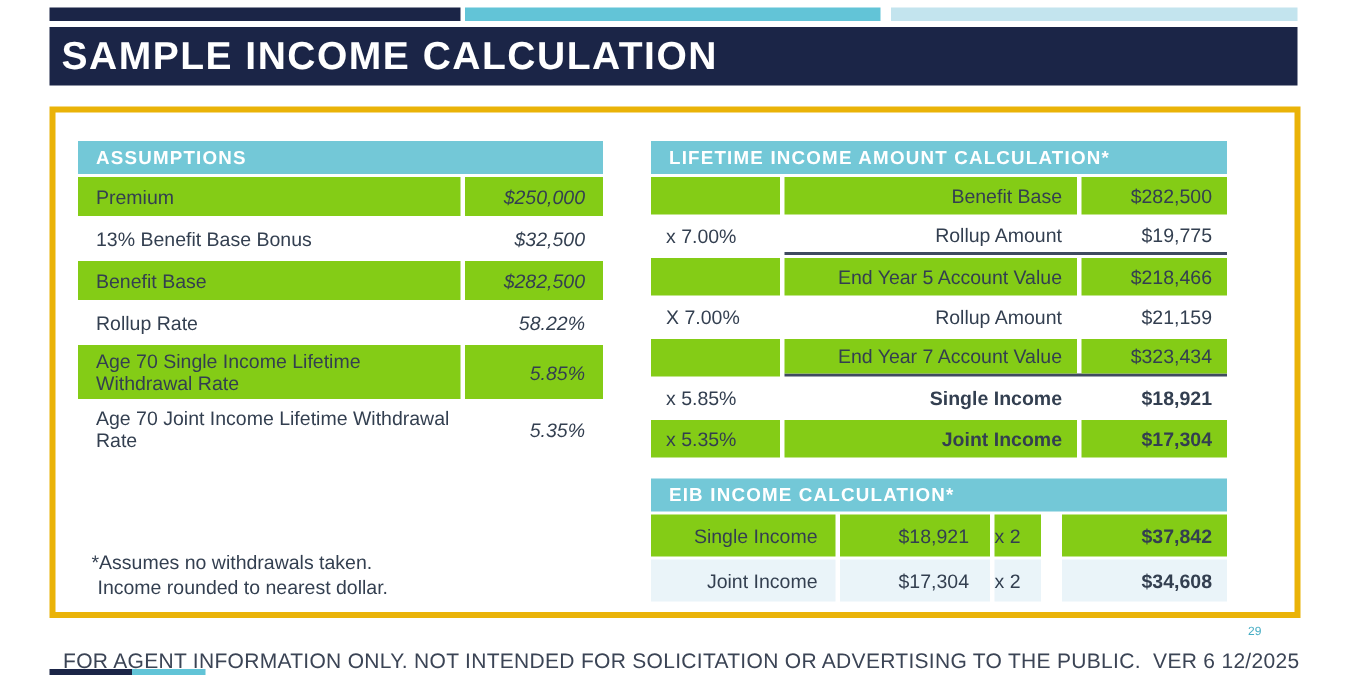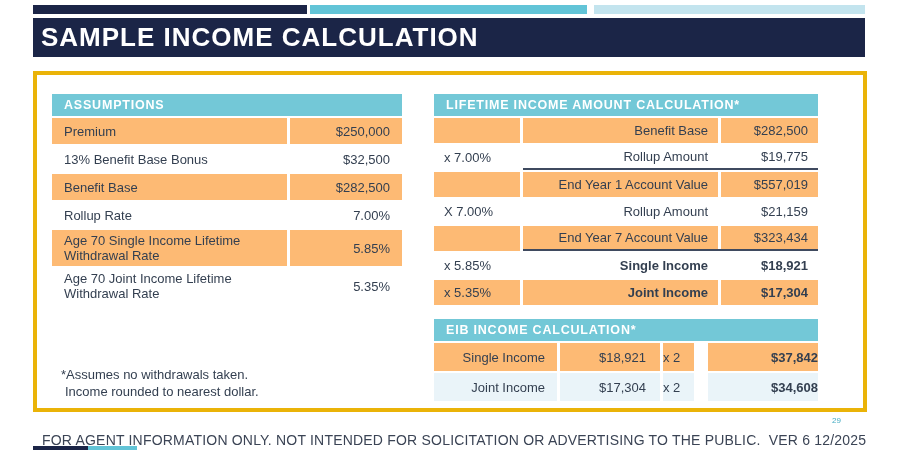--- a/index.html
+++ b/index.html
@@ -21,47 +21,47 @@
   .content-box { position:absolute; left:33px; top:71px; width:834px; height:341px;
                  border:4px solid #eab308; background:#ffffff; }
 
   
   .tbl { position:absolute; }
   .tbl-header { background:#73C8D7; color:#ffffff; font-weight:bold; font-size:12.5px;
                 letter-spacing:0.8px; height:22px; display:flex; align-items:center;
                 padding-left:12px; margin-bottom:2px; }
   .row { display:flex; margin-bottom:2px; font-size:13px; }
   .cell { display:flex; align-items:center; }
-  .shade { background:#fdba74; }
+  .shade { background:#84cc16; }
   .pale  { background:#EAF4F9; }
   .bold  { font-weight:bold; }
 
   
   .assumptions { left:15px; top:19px; width:350px; }
   .assumptions .row { height:26px; }
   .assumptions .row.tall { height:36px; }
   .assumptions .lbl { flex:1; padding-left:12px; margin-right:3px; line-height:15px; }
-  .assumptions .val { width:112px; justify-content:flex-end; padding-right:12px; }
+  .assumptions .val { width:92px; justify-content:flex-end; padding-right:12px;font-style:italic; }
 
   
   .lifetime { left:397px; top:19px; width:384px; }
   .lifetime .row { height:25px; }
   .lifetime .mult { width:86px; padding-left:10px; margin-right:3px; }
   .lifetime .lv { flex:1; display:flex; }
   .lifetime .lv.sumline { border-bottom:2px solid #3F4A5F; }
   .lifetime .lbl { flex:1; justify-content:flex-end; padding-right:10px; margin-right:3px; }
   .lifetime .val { width:97px; justify-content:flex-end; padding-right:10px; }
 
   
   .eib { left:397px; top:244px; width:384px; }
   .eib .row { height:28px; }
   .eib .lbl { width:123px; justify-content:flex-end; padding-right:12px; margin-right:3px; }
   .eib .val { width:100px; justify-content:flex-end; padding-right:14px; margin-right:3px; }
   .eib .times { width:31px; justify-content:flex-start; margin-right:14px; }
-  .eib .res { flex:1; justify-content:flex-end; }
+  .eib .res { flex:1; justify-content:flex-end; padding-right:10px; }
 
   
   .footnote { position:absolute; left:24px; top:291px; font-size:13px; line-height:17px; }
   .footnote .fn2 { padding-left:4px; }
 
   
   .footer-text { position:absolute; left:42px; top:432px; font-size:14px;
                  letter-spacing:0.2px; color:#3B4455; white-space:pre; }
   .page-num { position:absolute; left:832px; top:416px; font-size:8px; color:#45ACC3; }
 
@@ -91,21 +91,21 @@
     <div class="row">
       <div class="cell lbl">13% Benefit Base Bonus</div>
       <div class="cell val">$32,500</div>
     </div>
     <div class="row">
       <div class="cell lbl shade">Benefit Base</div>
       <div class="cell val shade">$282,500</div>
     </div>
     <div class="row">
       <div class="cell lbl">Rollup Rate</div>
-      <div class="cell val">7.00%</div>
+      <div class="cell val">58.22%</div>
     </div>
     <div class="row tall">
       <div class="cell lbl shade">Age 70 Single Income Lifetime Withdrawal Rate</div>
       <div class="cell val shade">5.85%</div>
     </div>
     <div class="row tall">
       <div class="cell lbl">Age 70 Joint Income Lifetime Withdrawal Rate</div>
       <div class="cell val">5.35%</div>
     </div>
   </div>
@@ -123,22 +123,22 @@
     <div class="row">
       <div class="cell mult">x 7.00%</div>
       <div class="lv sumline">
           <div class="cell lbl">Rollup Amount</div>
       <div class="cell val">$19,775</div>
         </div>
     </div>
     <div class="row">
       <div class="cell mult shade"></div>
       <div class="lv">
-          <div class="cell lbl shade">End Year 1 Account Value</div>
-      <div class="cell val shade">$557,019</div>
+          <div class="cell lbl shade">End Year 5 Account Value</div>
+      <div class="cell val shade">$218,466</div>
         </div>
     </div>
     <div class="row">
       <div class="cell mult">X 7.00%</div>
       <div class="lv">
           <div class="cell lbl">Rollup Amount</div>
       <div class="cell val">$21,159</div>
         </div>
     </div>
     <div class="row">

